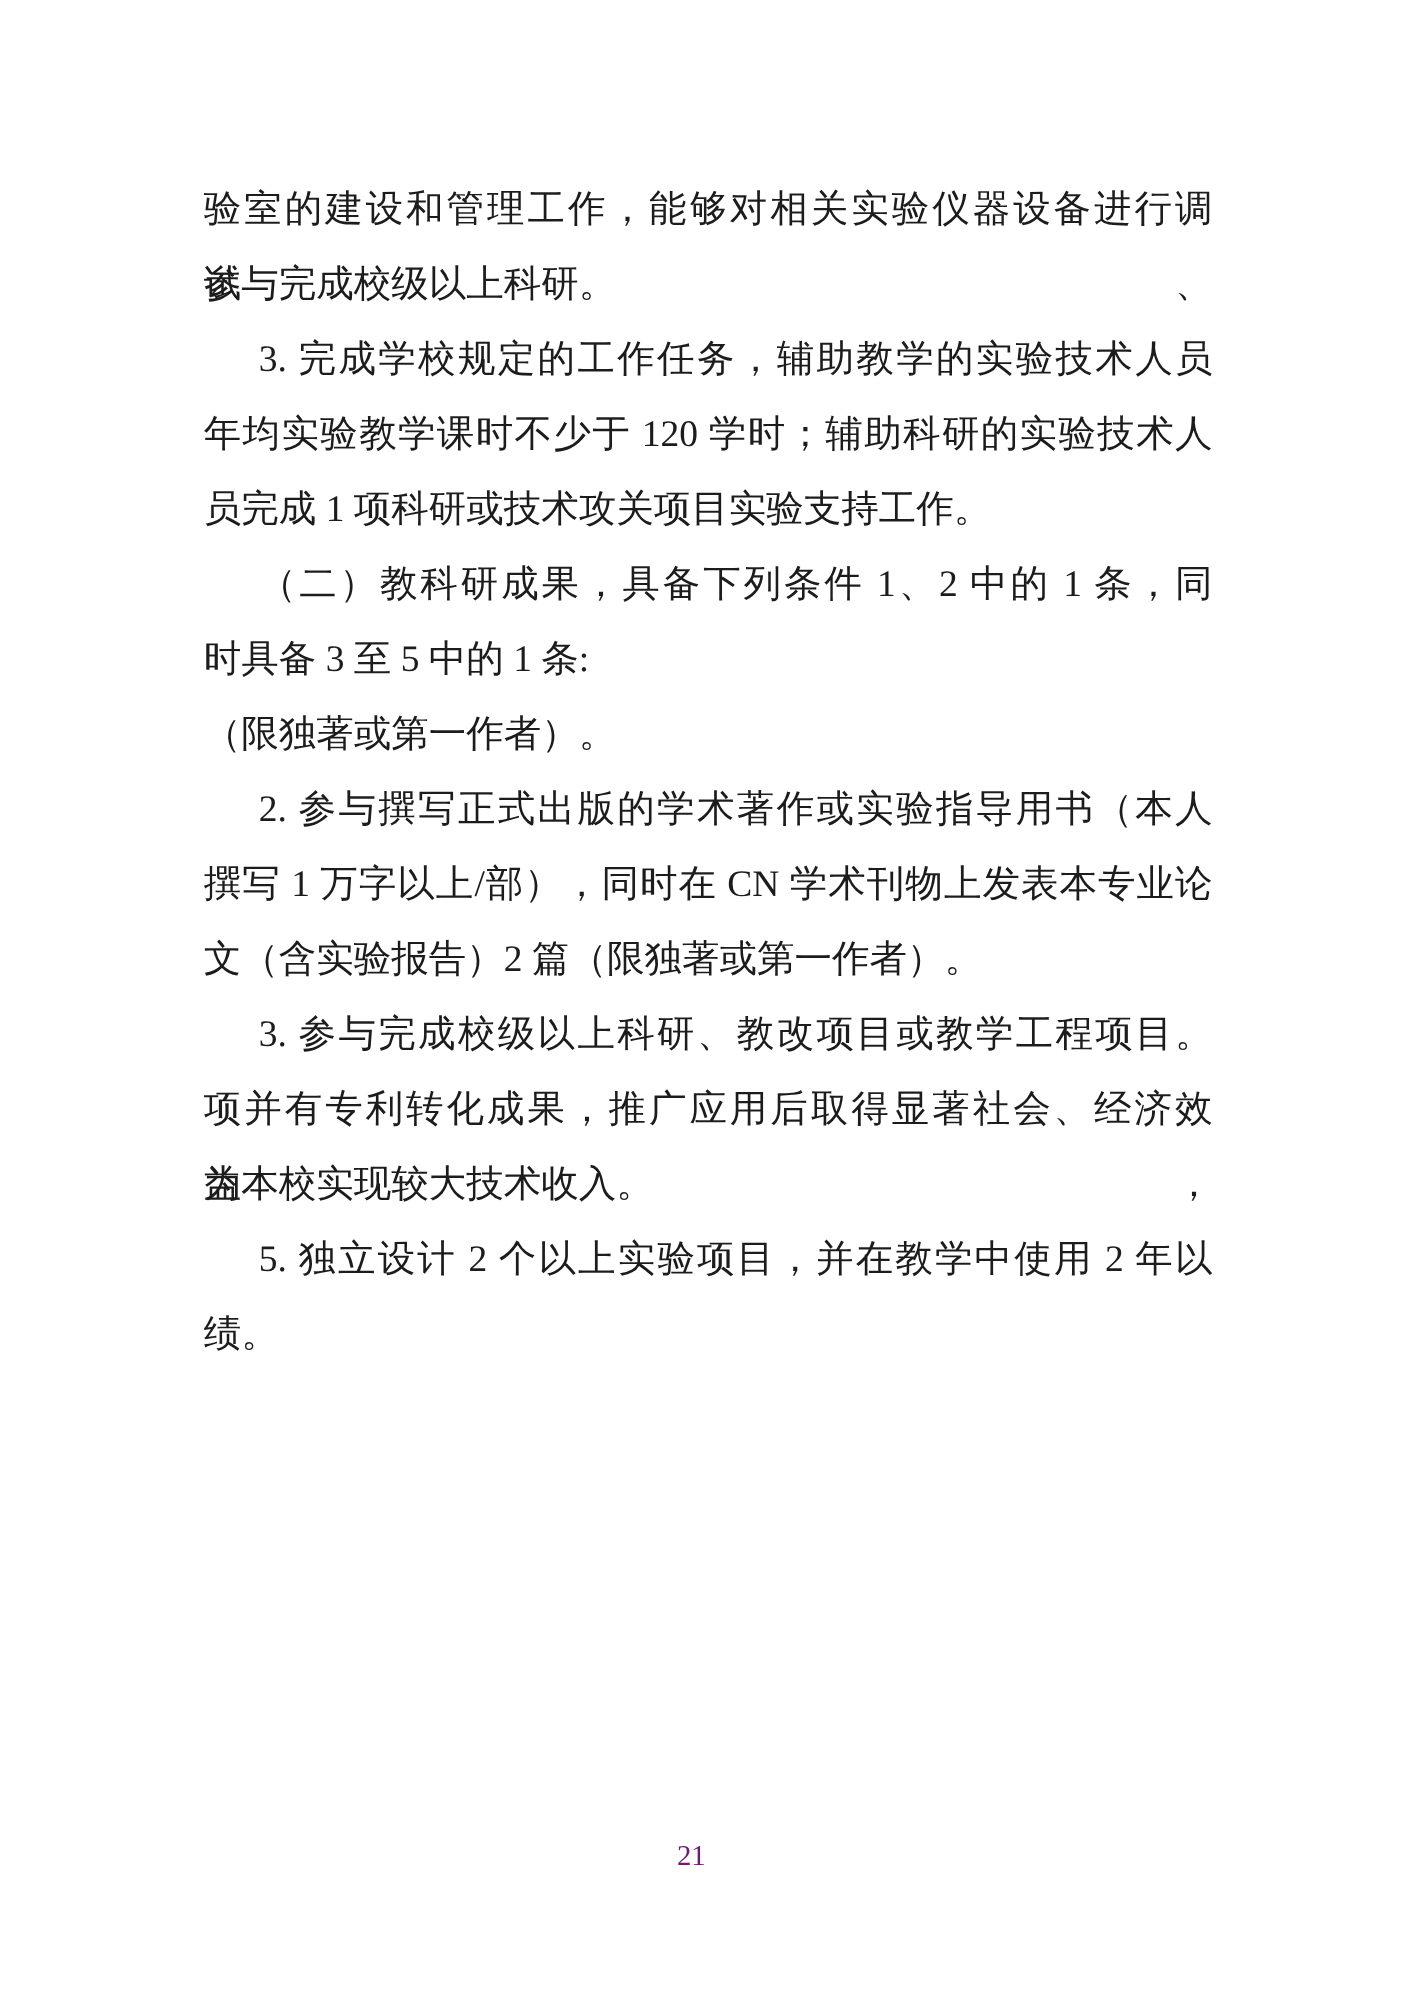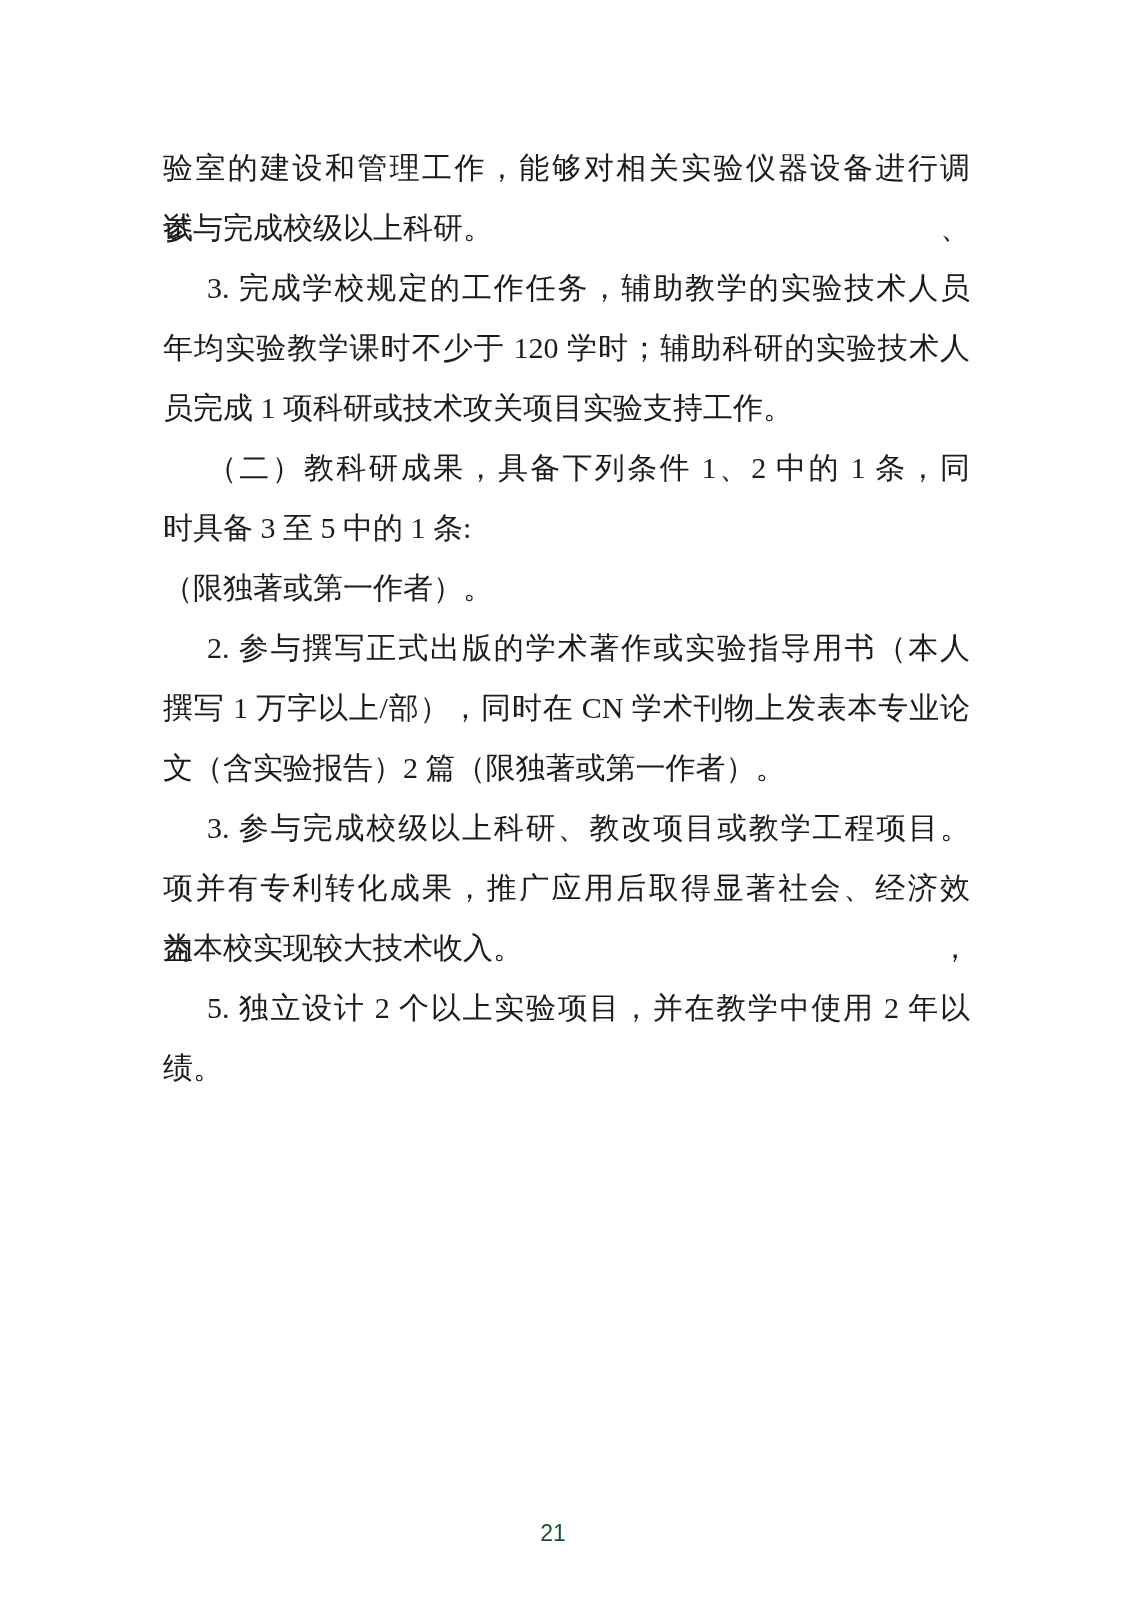--- a/index.html
+++ b/index.html
@@ -34,26 +34,26 @@
     text-align: justify;
     text-align-last: justify;
   }
   .line.indent {
     text-indent: 44px;
   }
   .page-number {
     position: absolute;
     left: 0;
     right: 26px;
-    top: 1520px;
+    top: 1472px;
     text-align: center;
     font-size: 23px;
     line-height: 26px;
-    font-family: Liberation Sans, sans-serif;
-    color: #14532d;
+    font-family: Liberation Serif, serif;
+    color: #701a75;
   }
 </style>
 </head>
 <body>
 
 <div class="page">
   <div class="body-text">
       <div class="line fill">验室的建设和管理工作，能够对相关实验仪器设备进行调试、</div>
       <div class="line">参与完成校级以上科研。</div>
       <div class="line indent fill">3. 完成学校规定的工作任务，辅助教学的实验技术人员</div>

